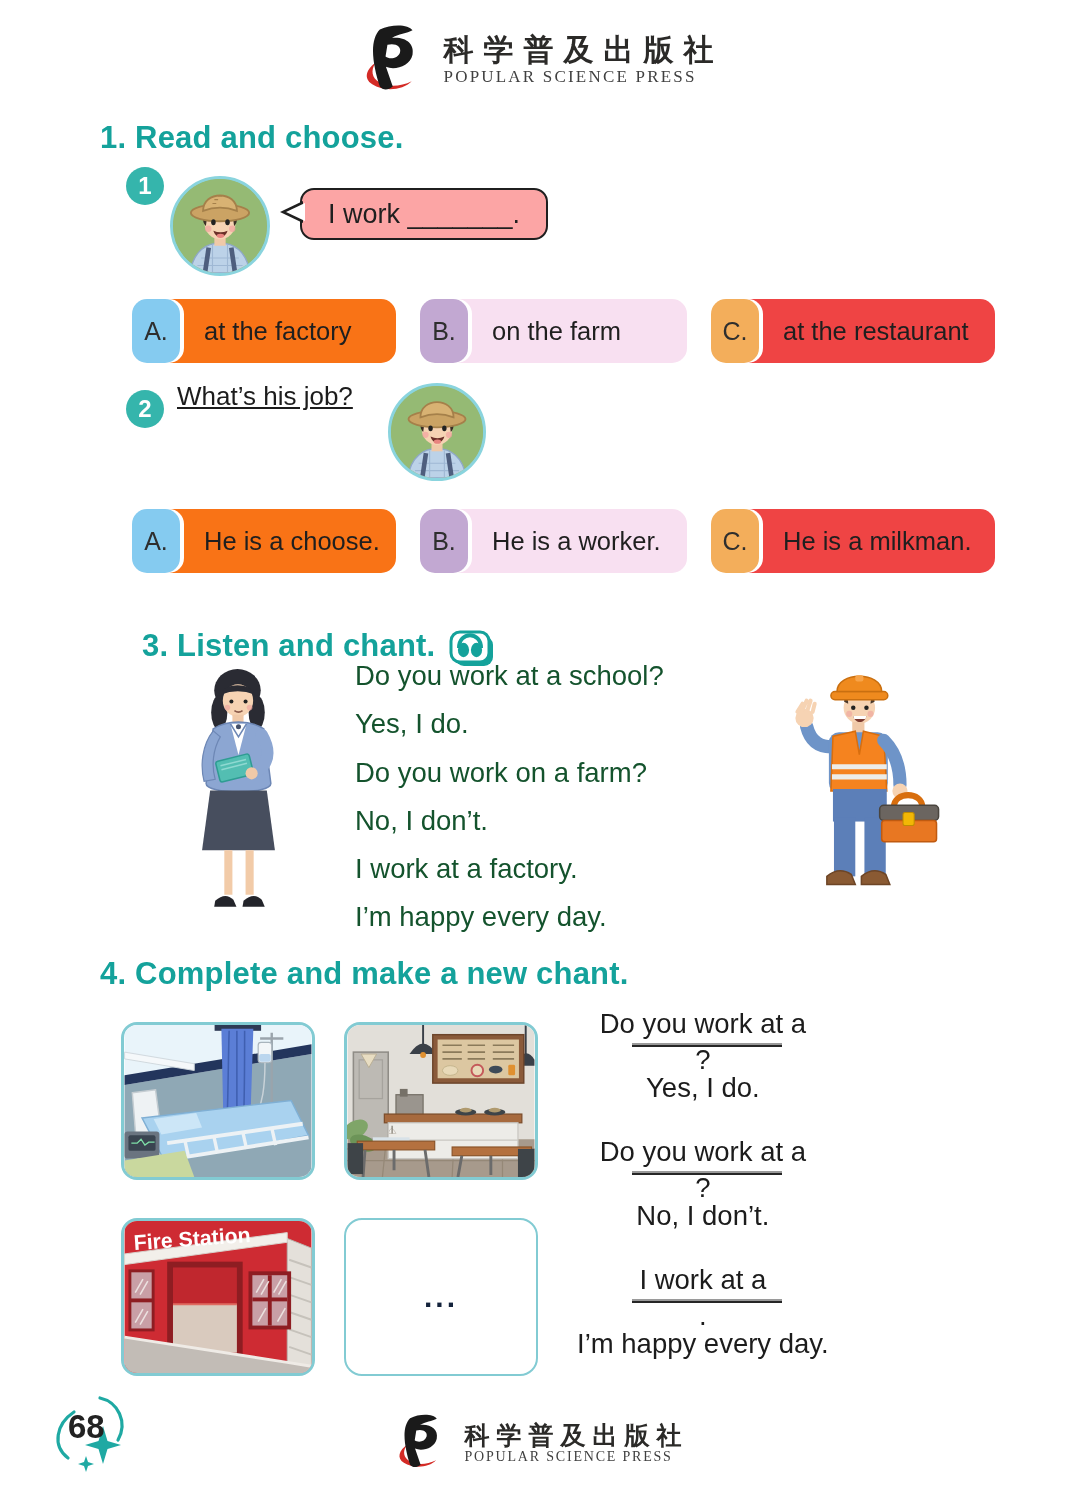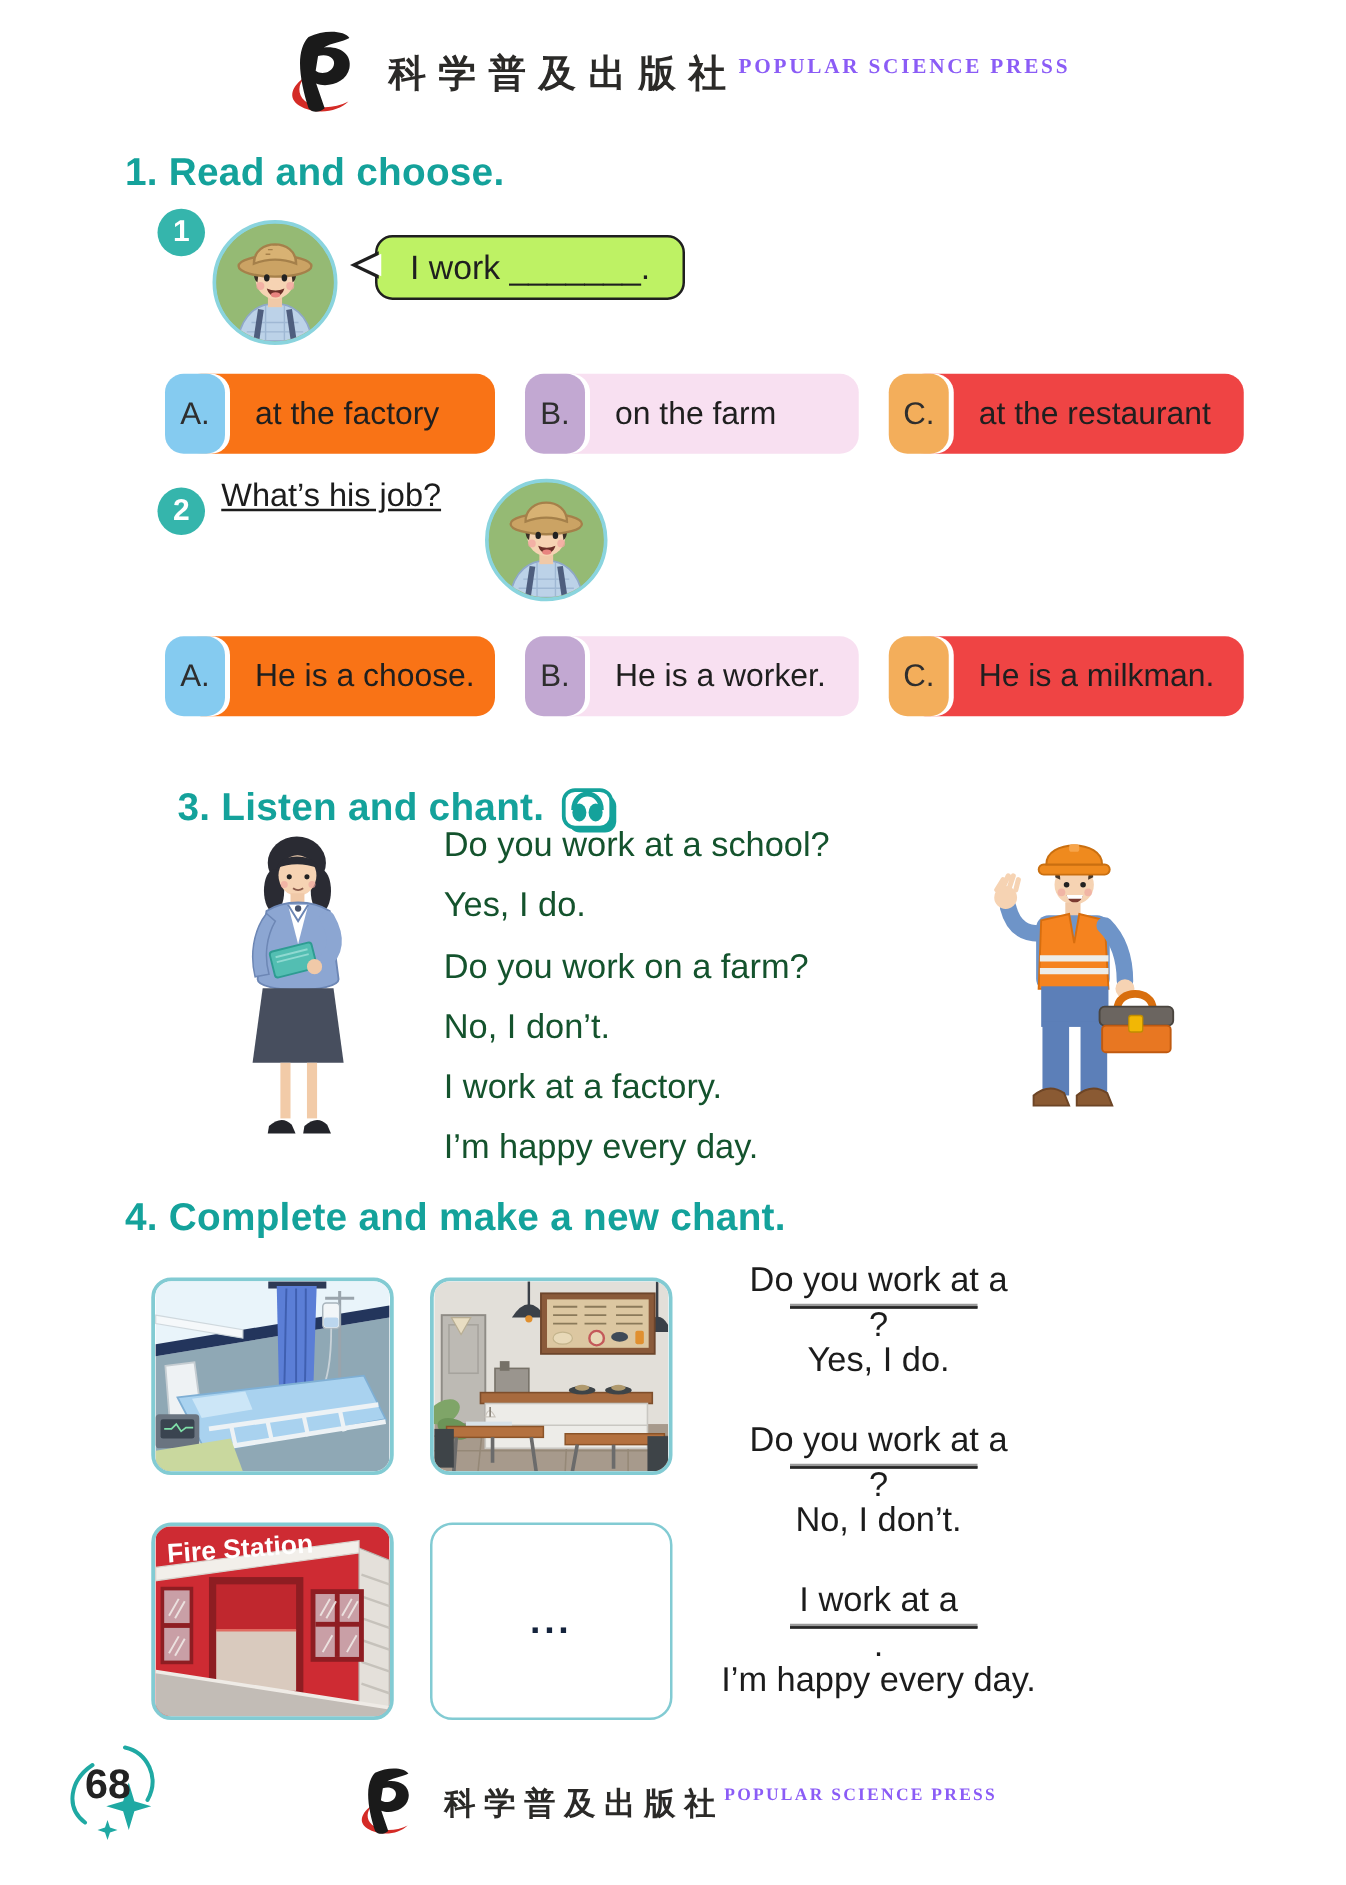--- a/index.html
+++ b/index.html
@@ -5,23 +5,23 @@
   html,body { margin:0; padding:0; background:#ffffff; }
   .page {
     position:relative; width:1077px; height:1508px; margin:0 auto;
     background:#ffffff; overflow:hidden;
     font-family:"Liberation Sans", sans-serif; color:#1f1f1f;
   }
   
   .press { position:absolute; display:flex; align-items:center; gap:14px; }
   .press-top { top:22px; left:0; width:100%; justify-content:center; }
   .press-bottom { top:1412px; left:0; width:100%; justify-content:center; }
-  .press-text { display:flex; flex-direction:row; }
+  .press-text { display:flex; flex-direction:column; }
   .press-zh { font-size:30px; font-weight:700; letter-spacing:10px; color:#2b2a28; line-height:1.15; }
-  .press-en { font-family:"Liberation Serif", serif; font-weight:700; font-size:17px; letter-spacing:2.2px; color:#8b5cf6; }
+  .press-en { font-family:"Liberation Serif", serif; font-weight:400; font-size:17px; letter-spacing:2.2px; color:#404040; }
   .press-bottom .press-zh { font-size:25px; letter-spacing:7px; }
   .press-bottom .press-en { font-size:14px; letter-spacing:1.8px; }
 
   
   .sec-title {
     position:absolute; font-size:31px; font-weight:700; color:#14A29B;
     display:flex; align-items:center; gap:12px; letter-spacing:.2px;
   }
   
   .badge {
@@ -29,21 +29,21 @@
     background:#35B5AC; color:#fff; font-size:24px; font-weight:700;
     display:flex; align-items:center; justify-content:center;
   }
   
   .avatar { position:absolute; border-radius:50%; overflow:hidden; border:3px solid #8AD4DE; box-sizing:border-box; background:#95BA74; }
   .avatar svg { display:block; width:100%; height:100%; }
 
   
   .bubble {
     position:absolute; left:300px; top:188px; width:248px; height:52px;
-    background:#bef264; border:2.5px solid #1f1f1f; border-radius:14px;
+    background:#fca5a5; border:2.5px solid #1f1f1f; border-radius:14px;
     display:flex; align-items:center; padding-left:26px; box-sizing:border-box;
     font-size:27px; color:#1f1f1f;
   }
   .bubble::before {
     content:""; position:absolute; left:-22px; top:11px;
     border-top:11px solid transparent; border-bottom:11px solid transparent;
     border-right:23px solid #1f1f1f;
   }
   .bubble::after {
     content:""; position:absolute; left:-16px; top:13px;

